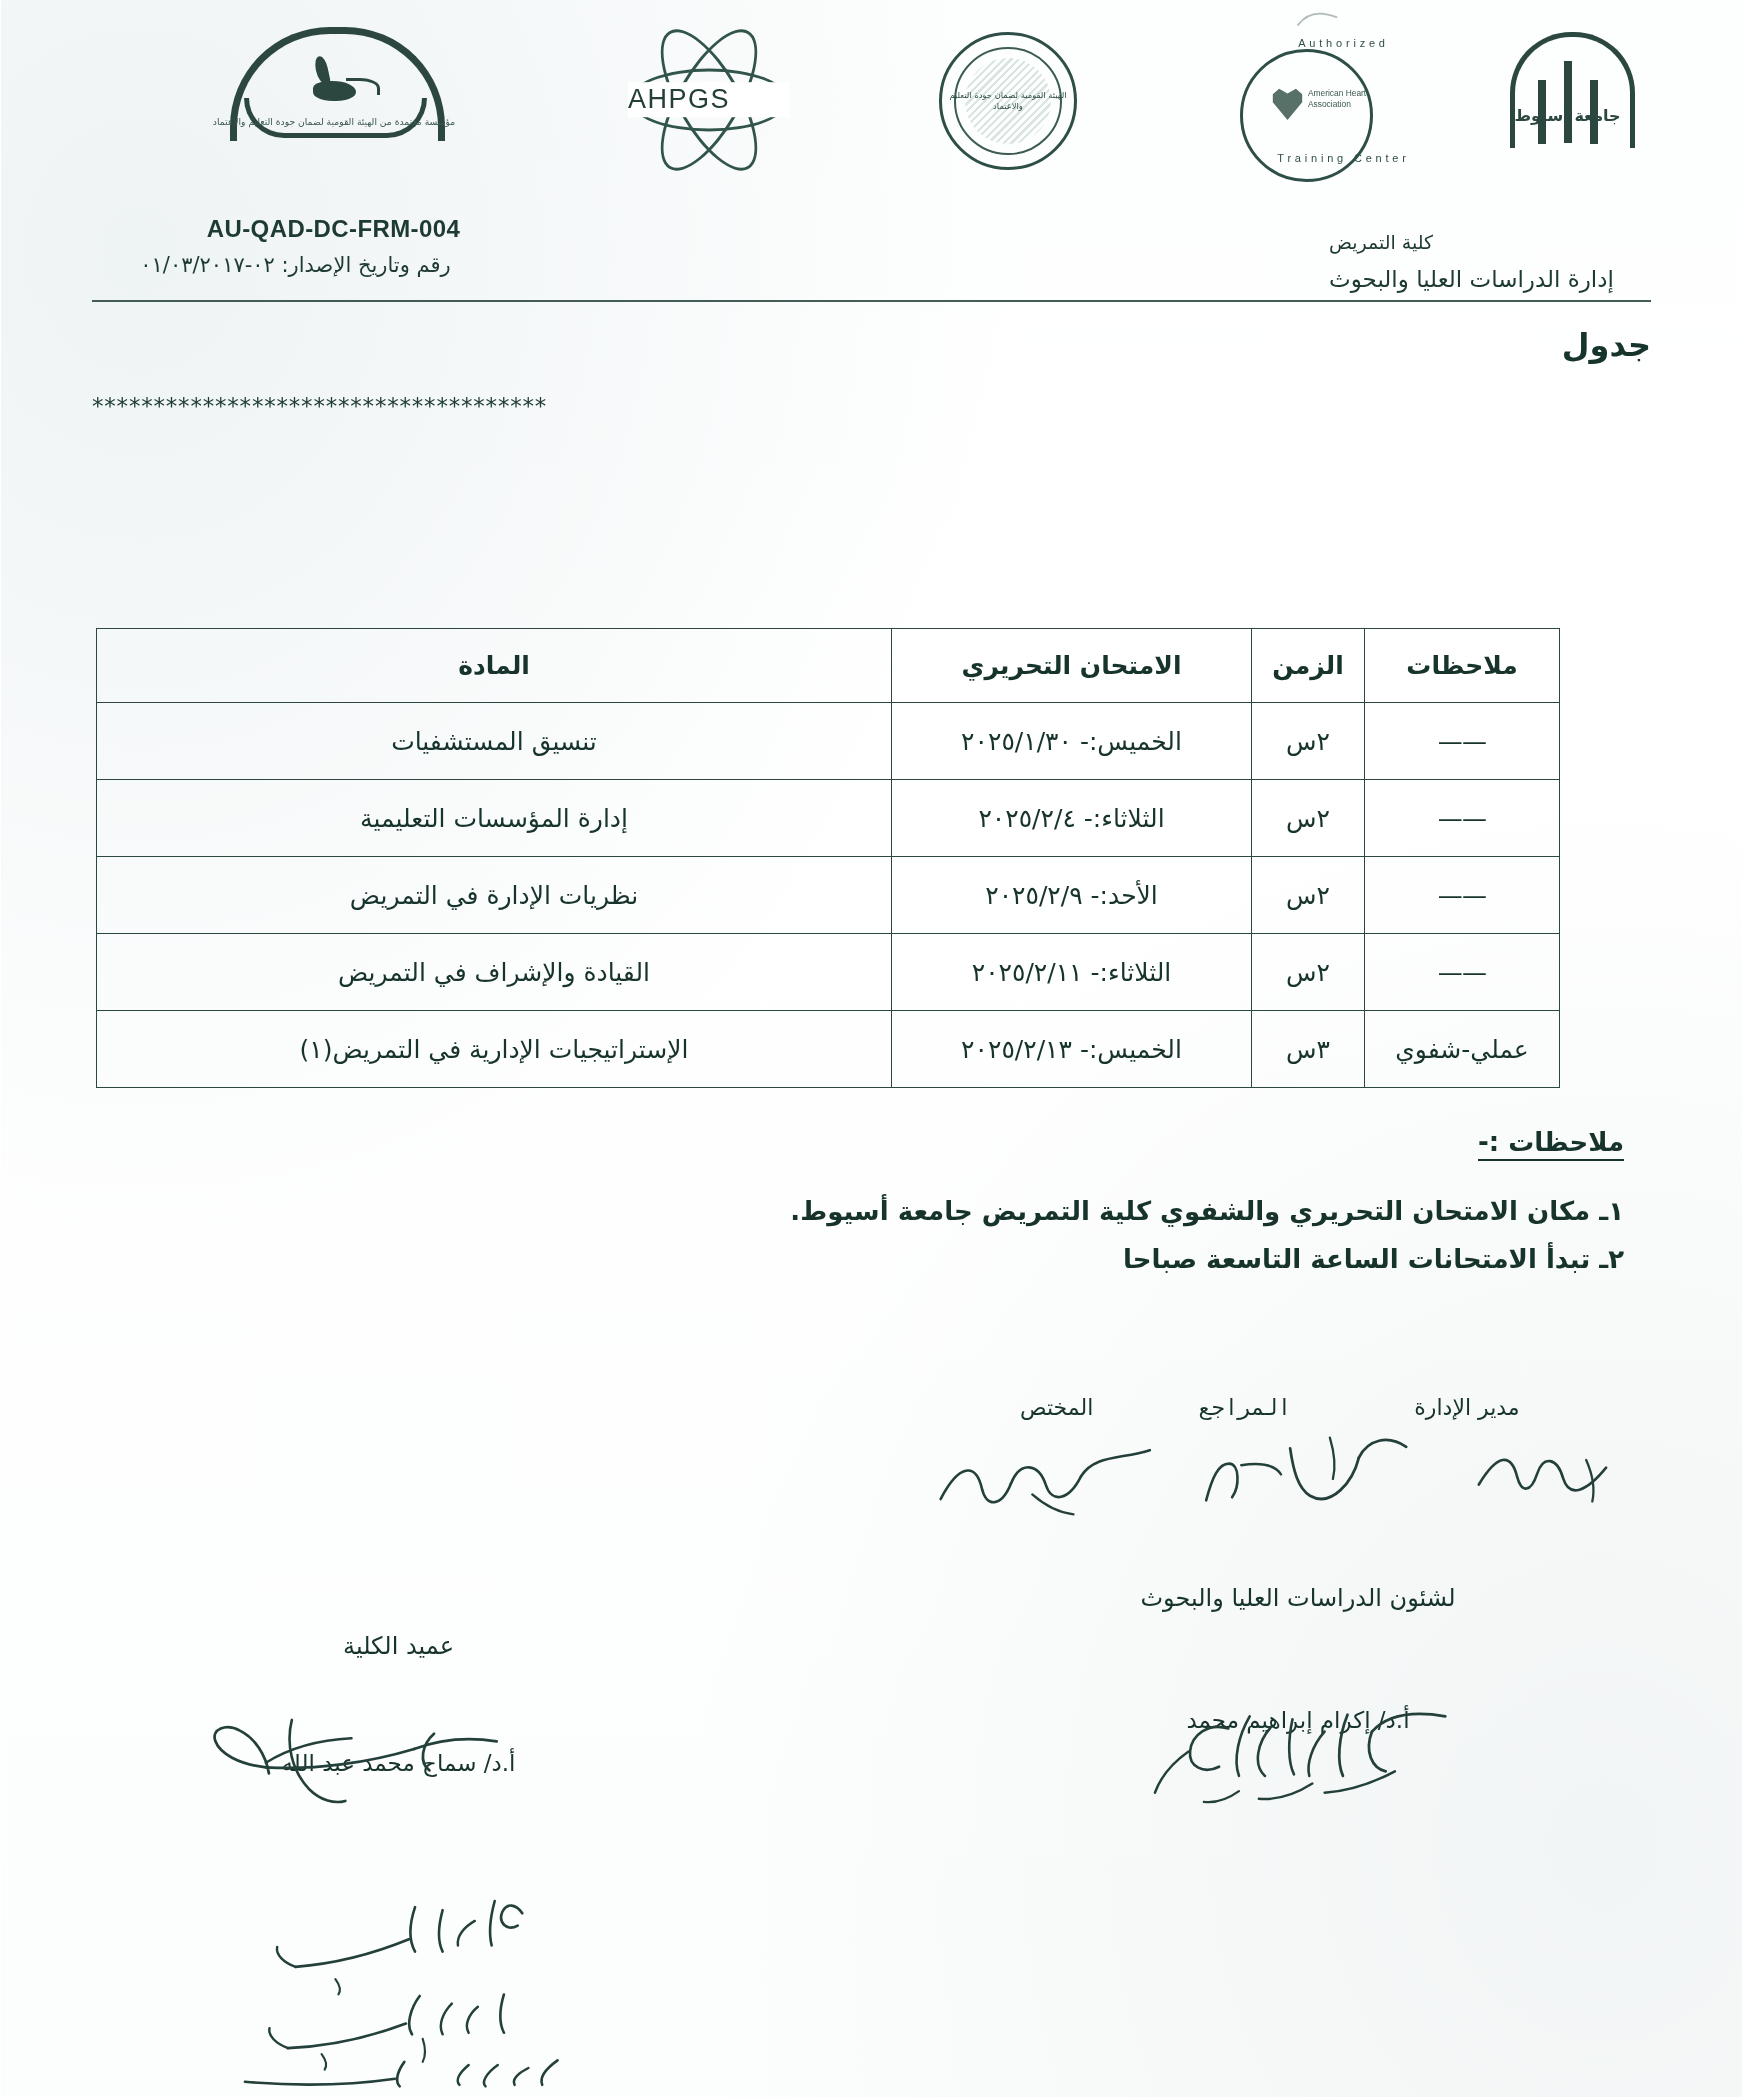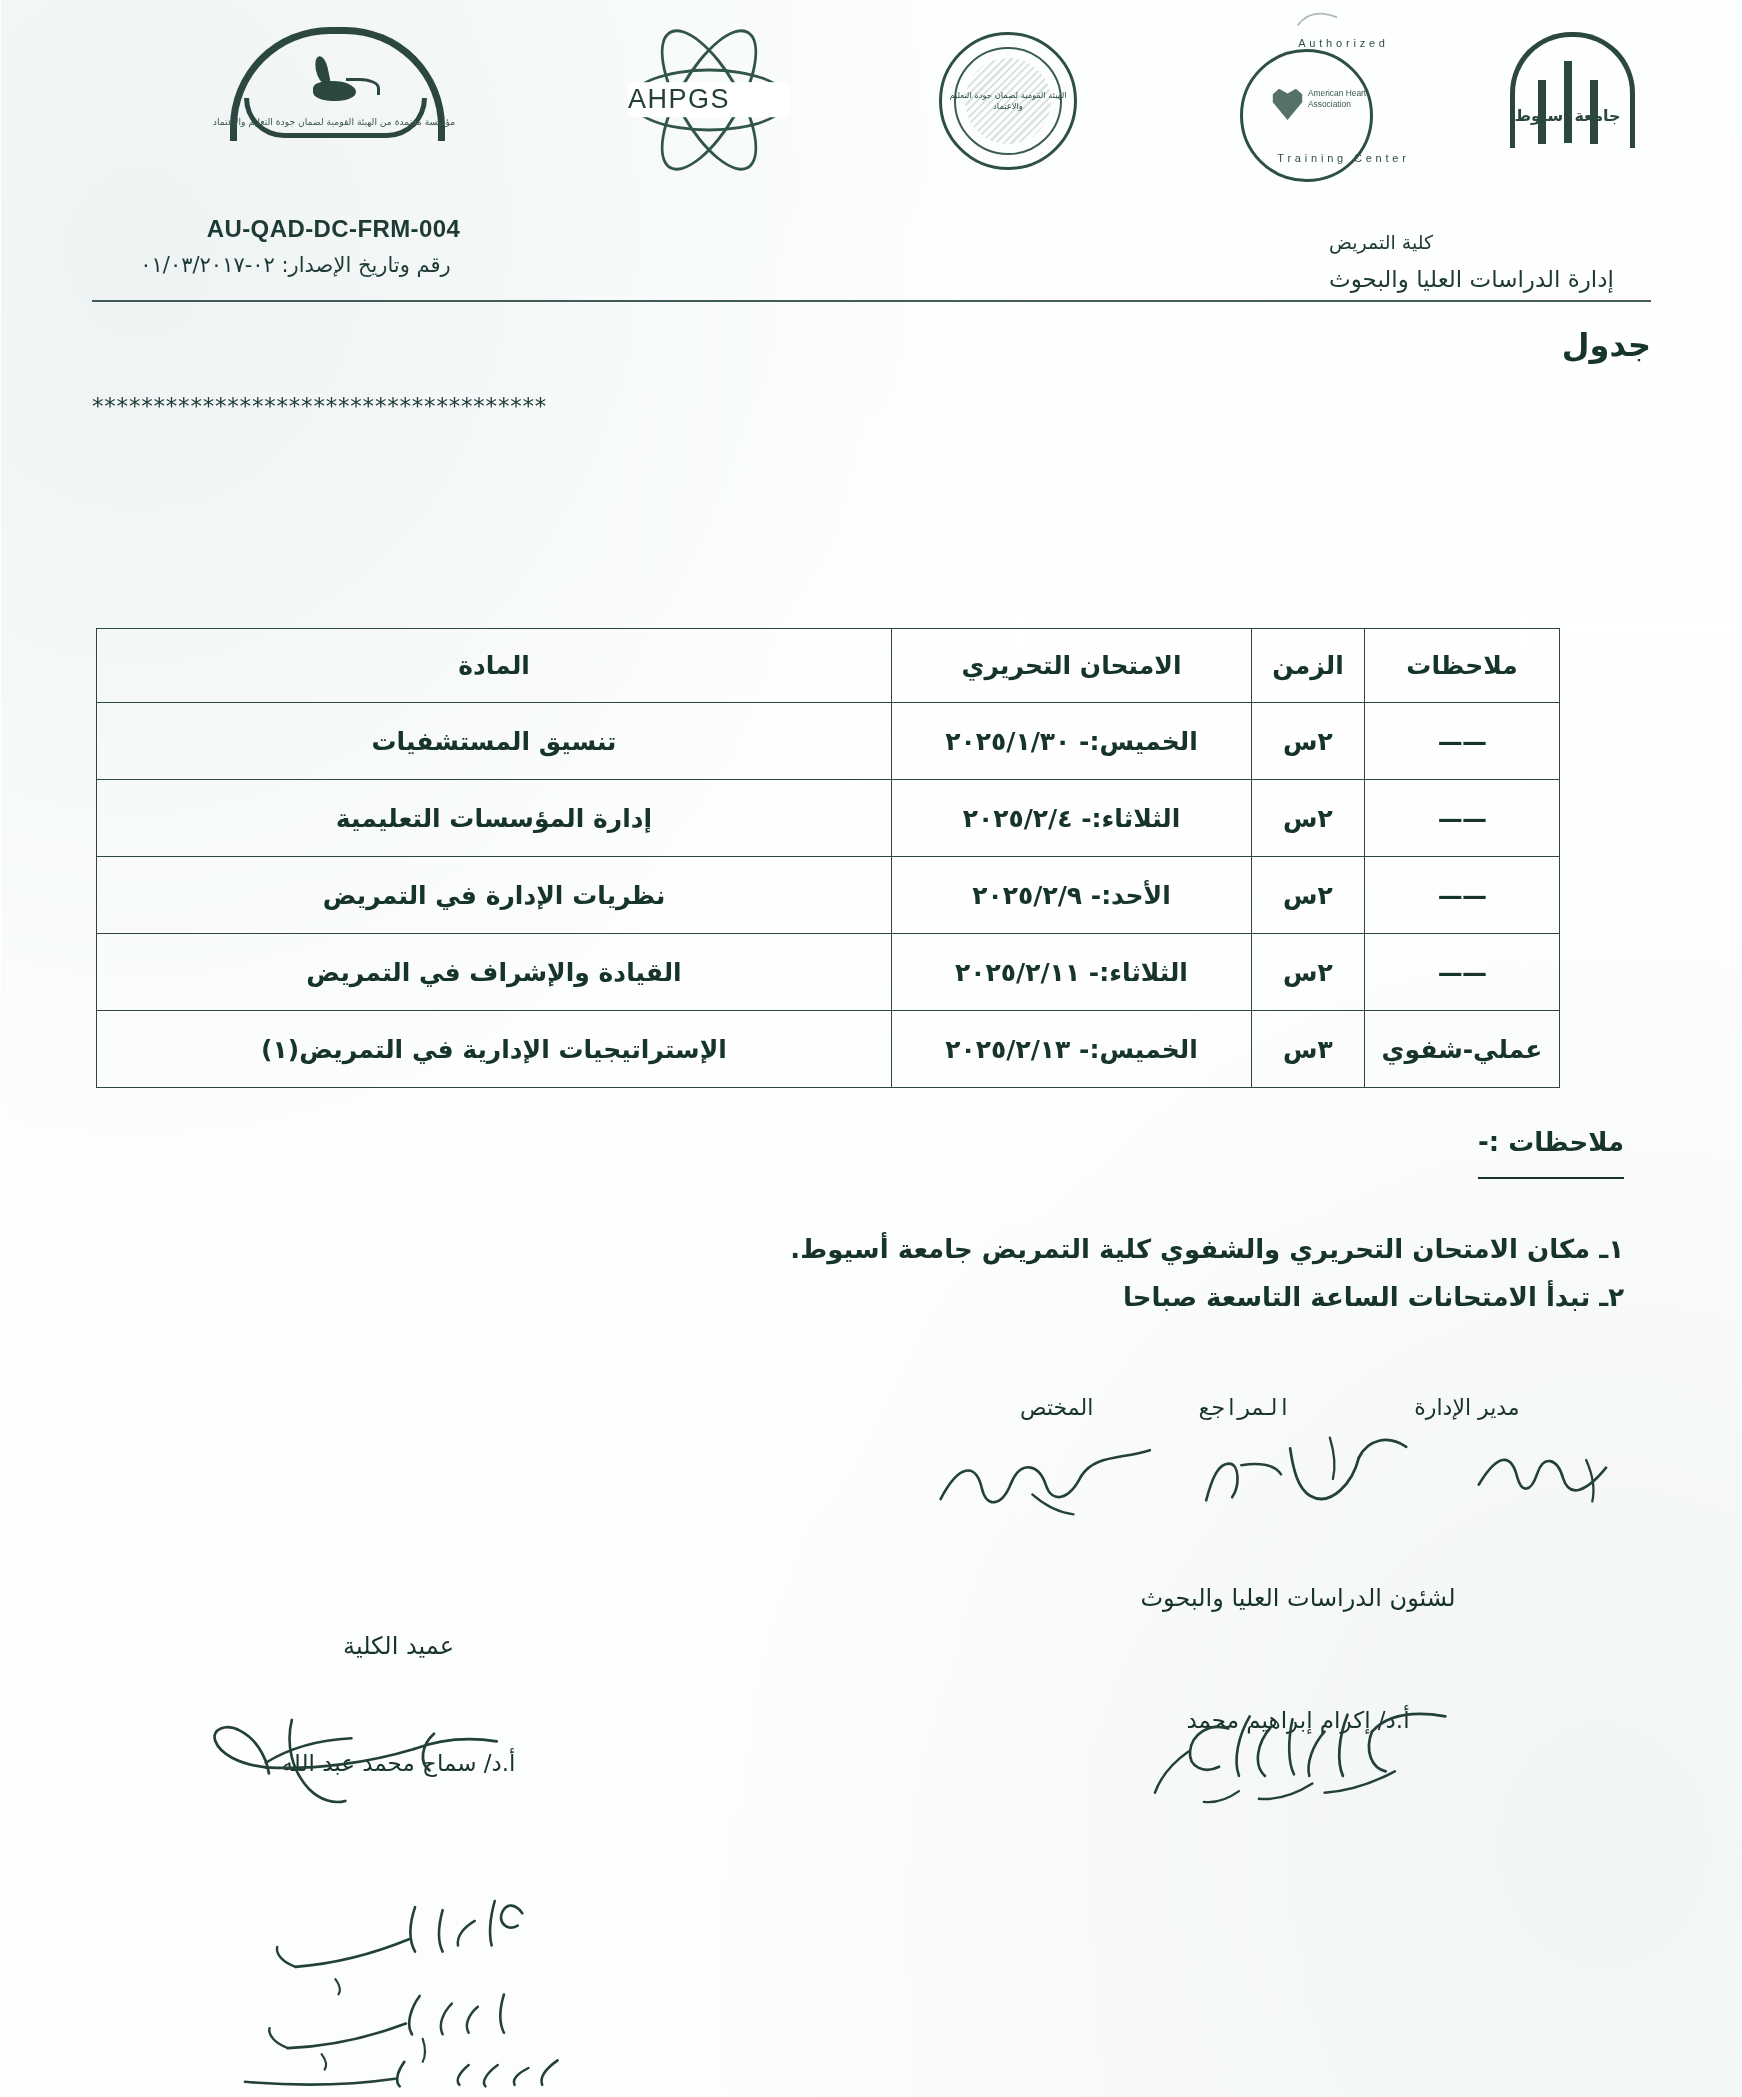--- a/index.html
+++ b/index.html
@@ -168,34 +168,34 @@
     table-layout:fixed;
   }
   table.sched th,table.sched td{
     border:1.5px solid #2b4740;
     text-align:center;vertical-align:middle;
     color:#16332c;
   }
   table.sched th{
     height:71px;font-size:25px;font-weight:700;
   }
-  table.sched td{height:74px;font-size:25px;font-weight:700;margin-top:16px;}
+  table.sched td{height:74px;font-size:25px;font-weight:400;margin-top:16px;}
   col.c-notes{width:195px;}
   col.c-time{width:113px;}
   col.c-date{width:360px;}
   col.c-subj{width:795px;}
   td.subject{font-size:26px;}
   td.dash{font-size:26px;letter-spacing:-0.8px;}
 
   
   .notes{position:absolute;right:119px;top:1127px;width:1073px;text-align:right;}
   .notes-head{
     font-size:26px;font-weight:700;color:#16332c;
-    display:inline-block;border-bottom:2.3px solid #16332c;padding-bottom:20px;
-    margin-bottom:46px;
+    display:inline-block;border-bottom:2.3px solid #16332c;padding-bottom:2px;
+    margin-bottom:26px;
   }
   .note-line{font-size:26px;font-weight:700;color:#16332c;line-height:1.85;}
 
   
   .sig-row{position:absolute;top:1395px;right:161px;width:628px;}
   .sig-row .cell{display:inline-block;text-align:center;font-size:22px;color:#16332c;}
   .sig-row .c-a{width:161px;}
   .sig-row .c-b{width:207px;font-family:Liberation Mono, monospace;}
   .sig-row .c-c{width:230px;}
 

